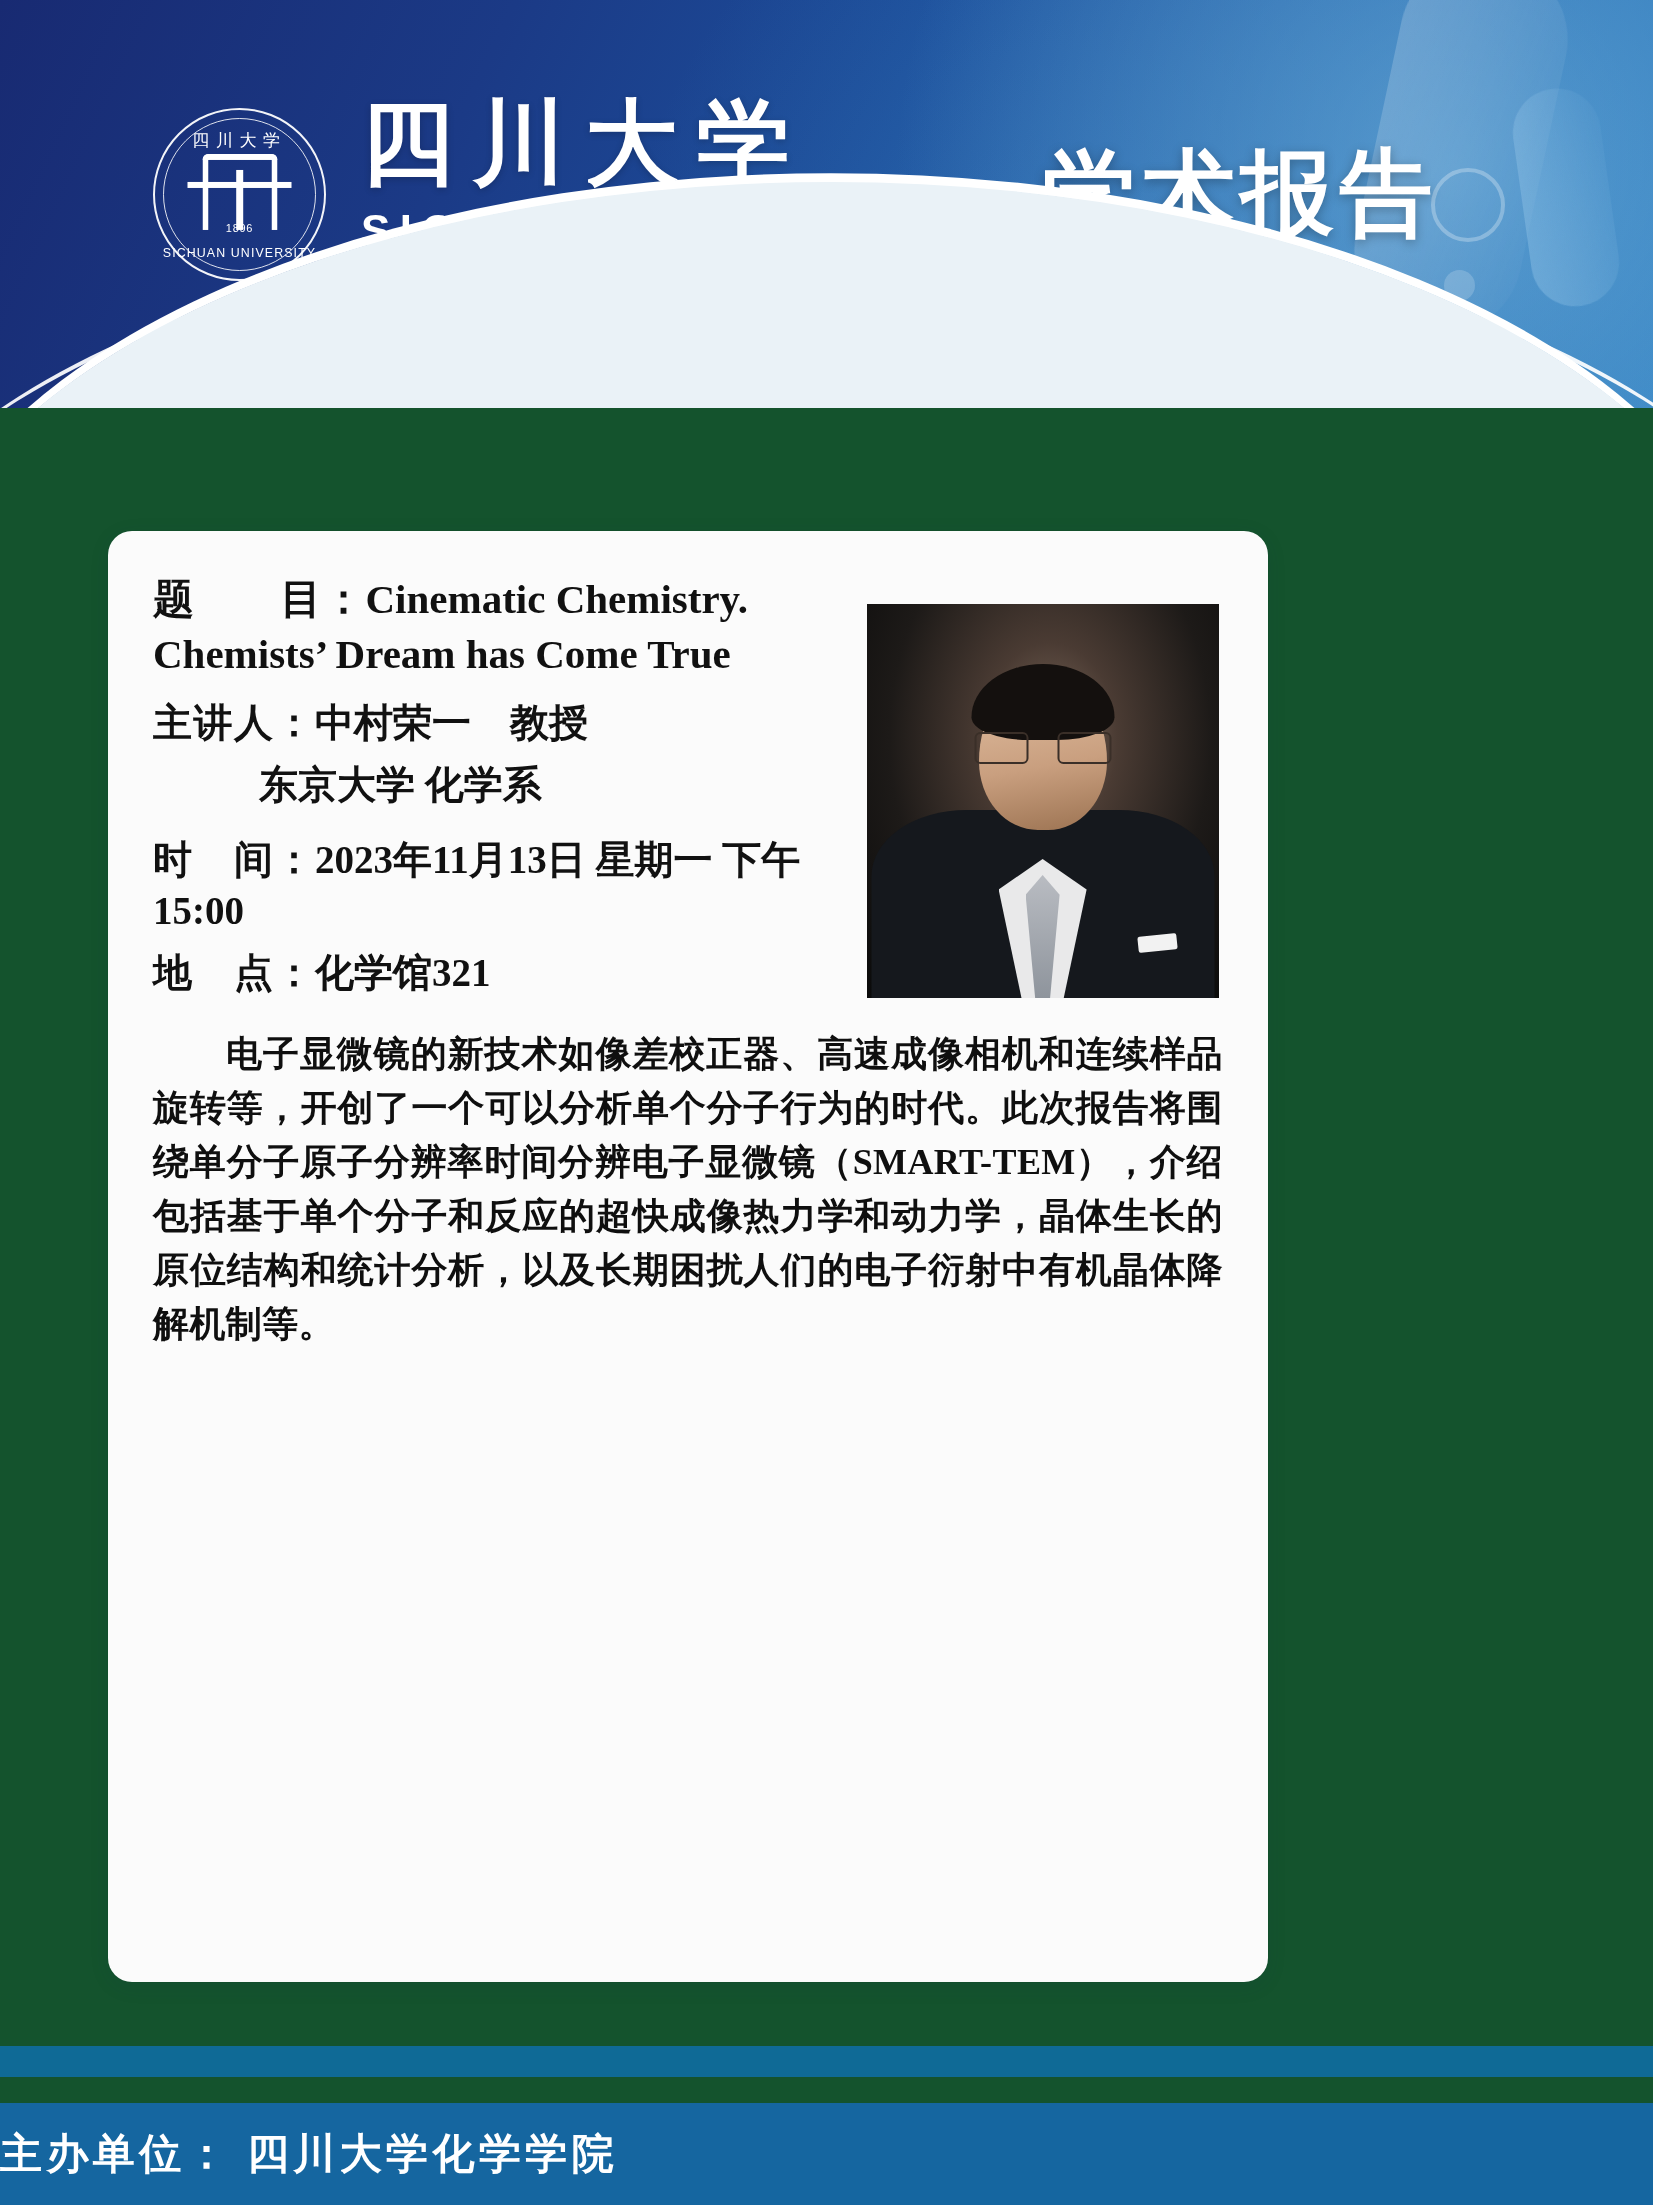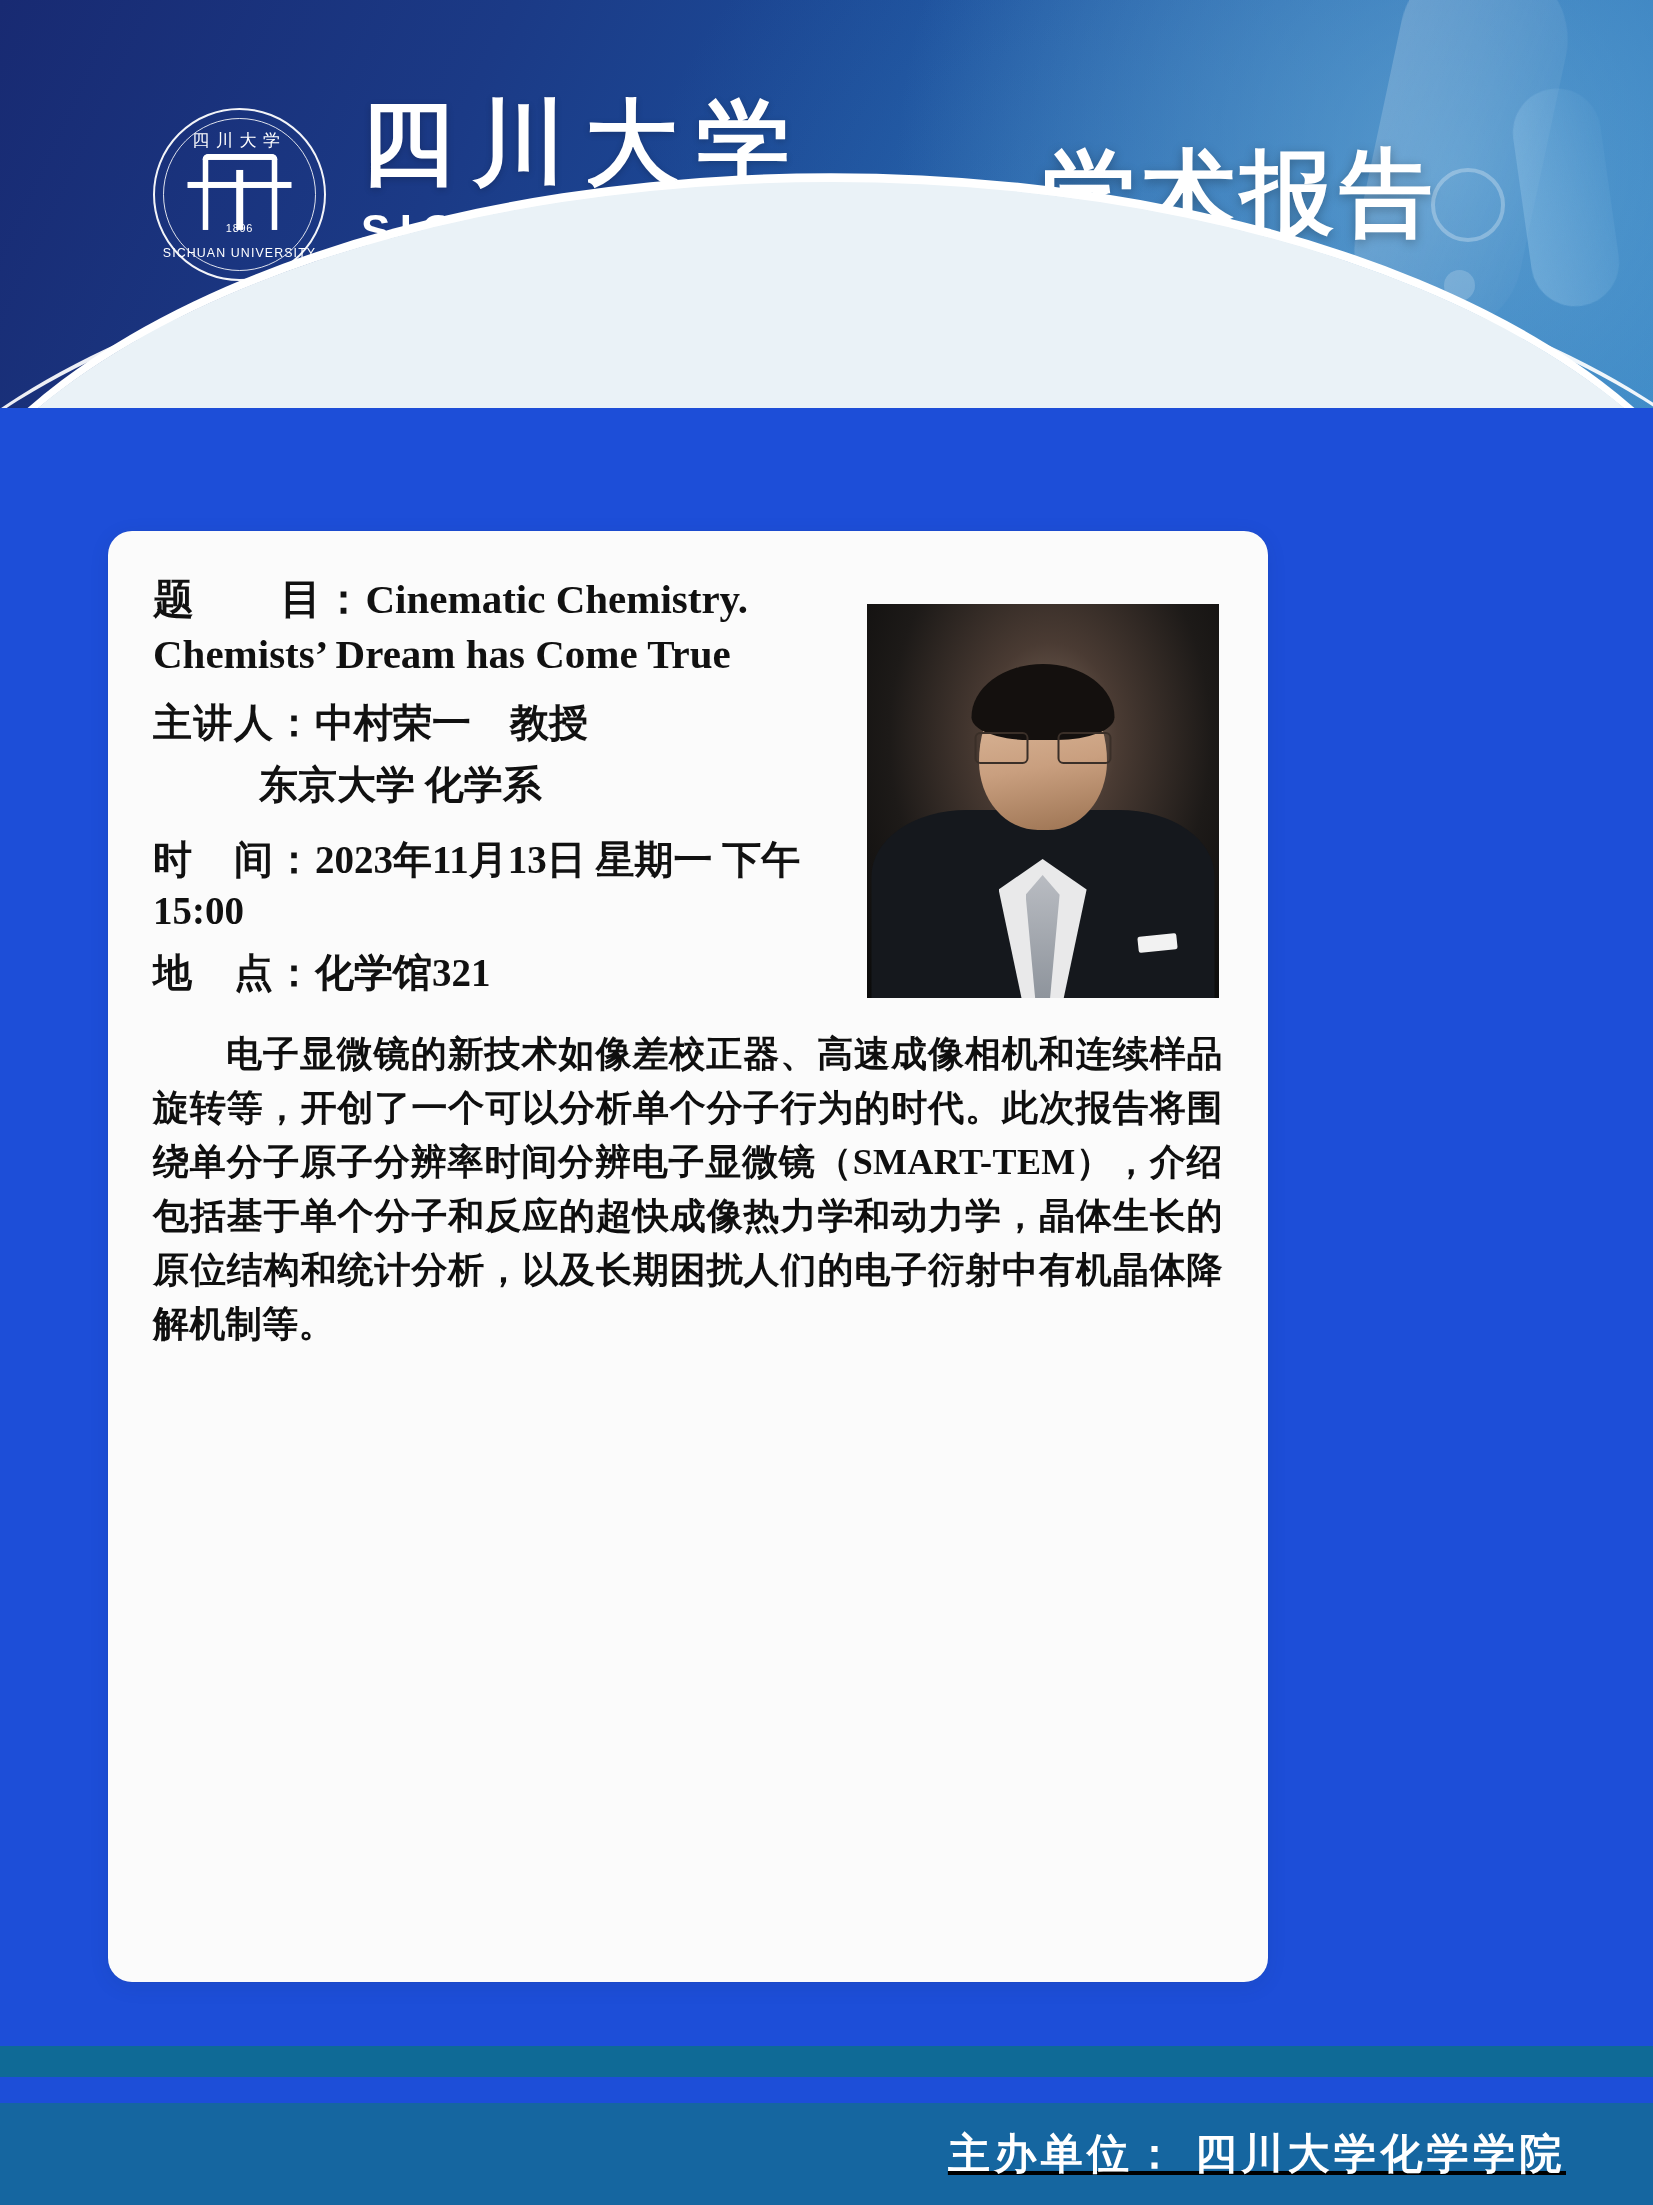--- a/index.html
+++ b/index.html
@@ -12,21 +12,21 @@
     height: 2205px;
     font-family: "Liberation Serif", serif;
     overflow: hidden;
     position: relative;
   }
 
   
   .poster {
     position: absolute;
     inset: 0;
-    background: #1d4ed8;
+    background: #14532d;
     overflow: hidden;
     padding-left: 12px;
   }
 
   
   .header {
     position: absolute;
     left: 0;
     top: 0;
     width: 1654px;
@@ -371,22 +371,21 @@
   }
   .footer-bar {
     position: absolute;
     left: 0;
     bottom: 0;
     width: 1654px;
     height: 102px;
     background: #1566a0;
     display: flex;
     align-items: center;
-    justify-content: flex-end;
-    text-decoration: underline;
+    justify-content: flex-start;
   }
   .footer-text {
     color: #ffffff;
     font-size: 42px;
     font-weight: bold;
     letter-spacing: 4.4px;
     font-family: "Liberation Serif", serif;
     padding-right: 88px;
     white-space: nowrap;
   }

